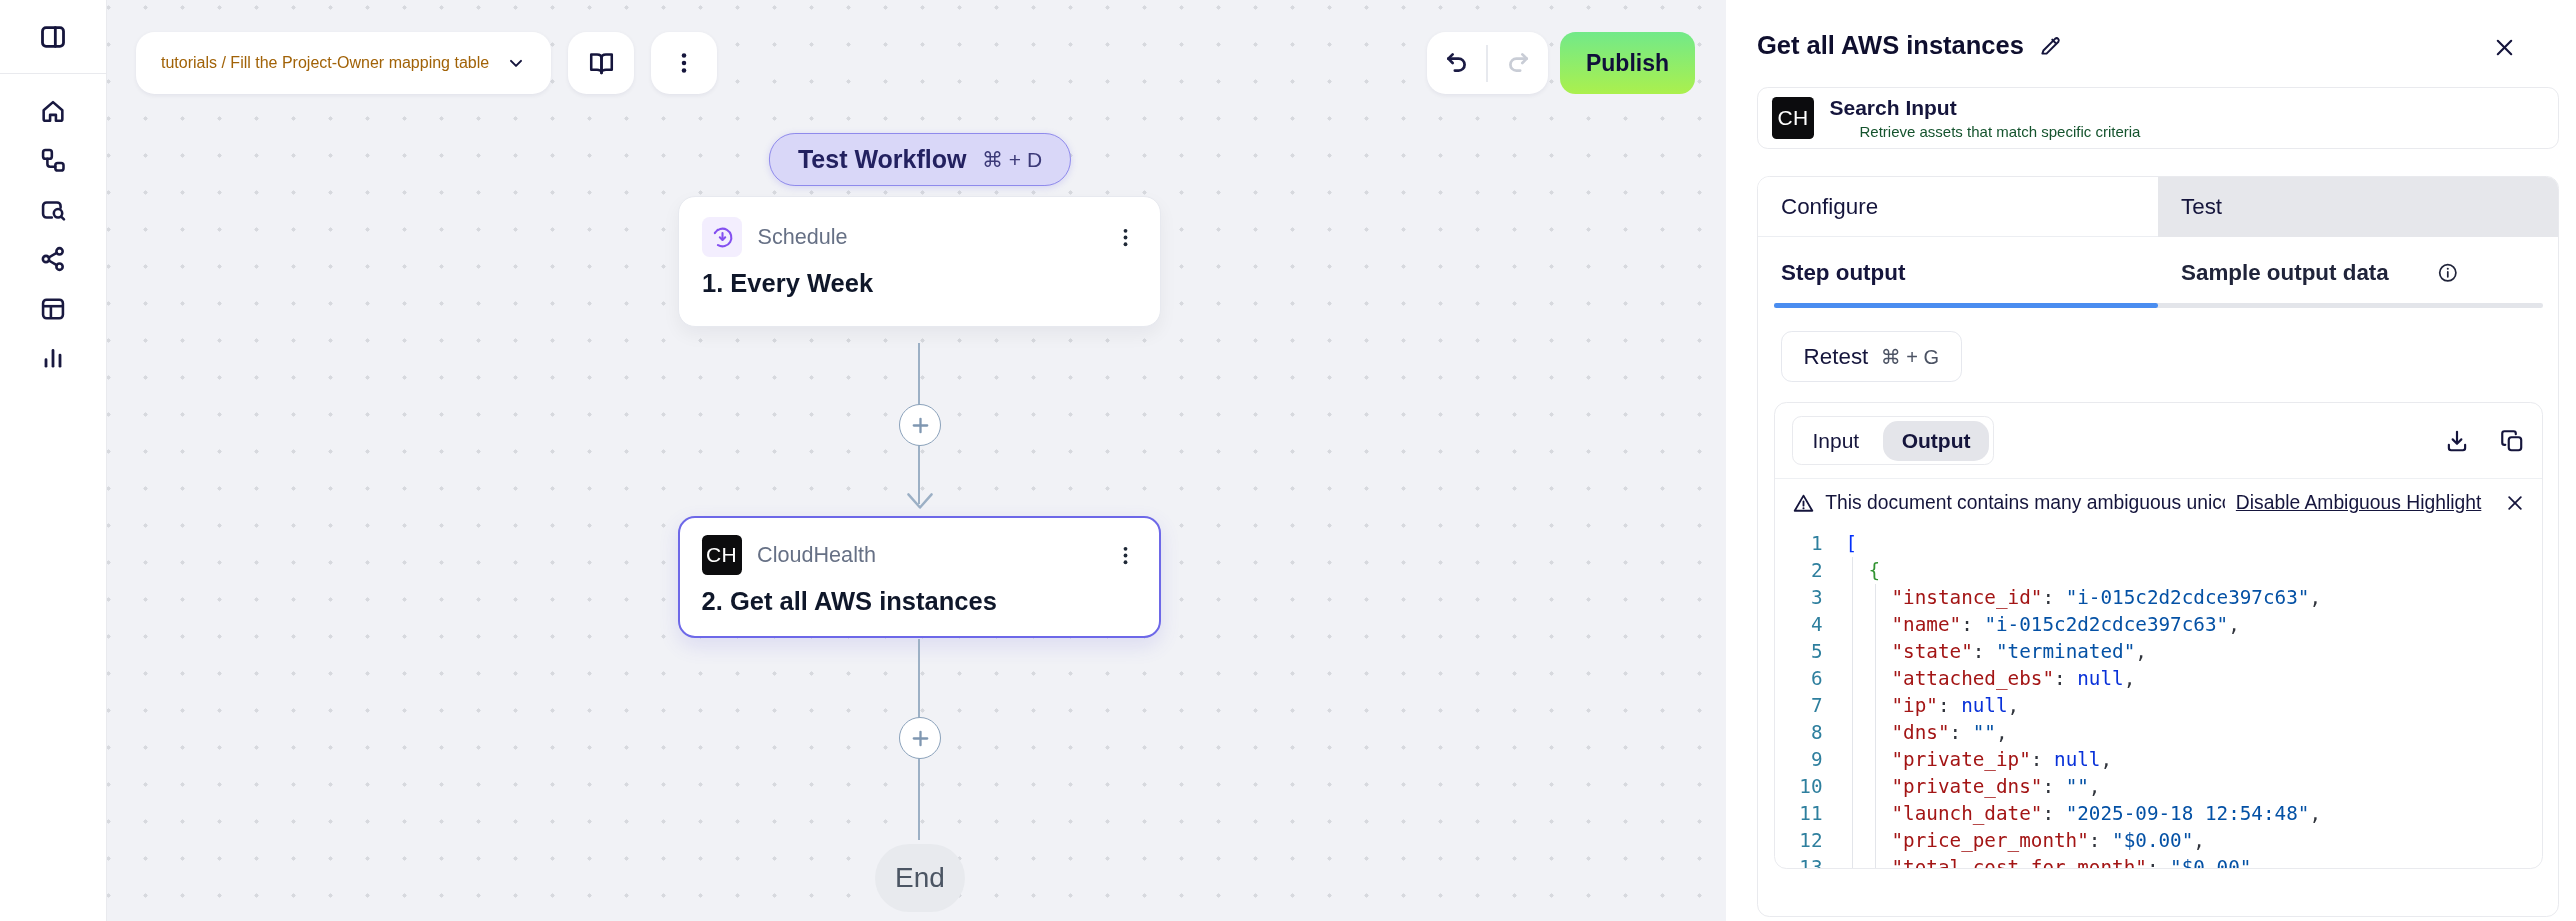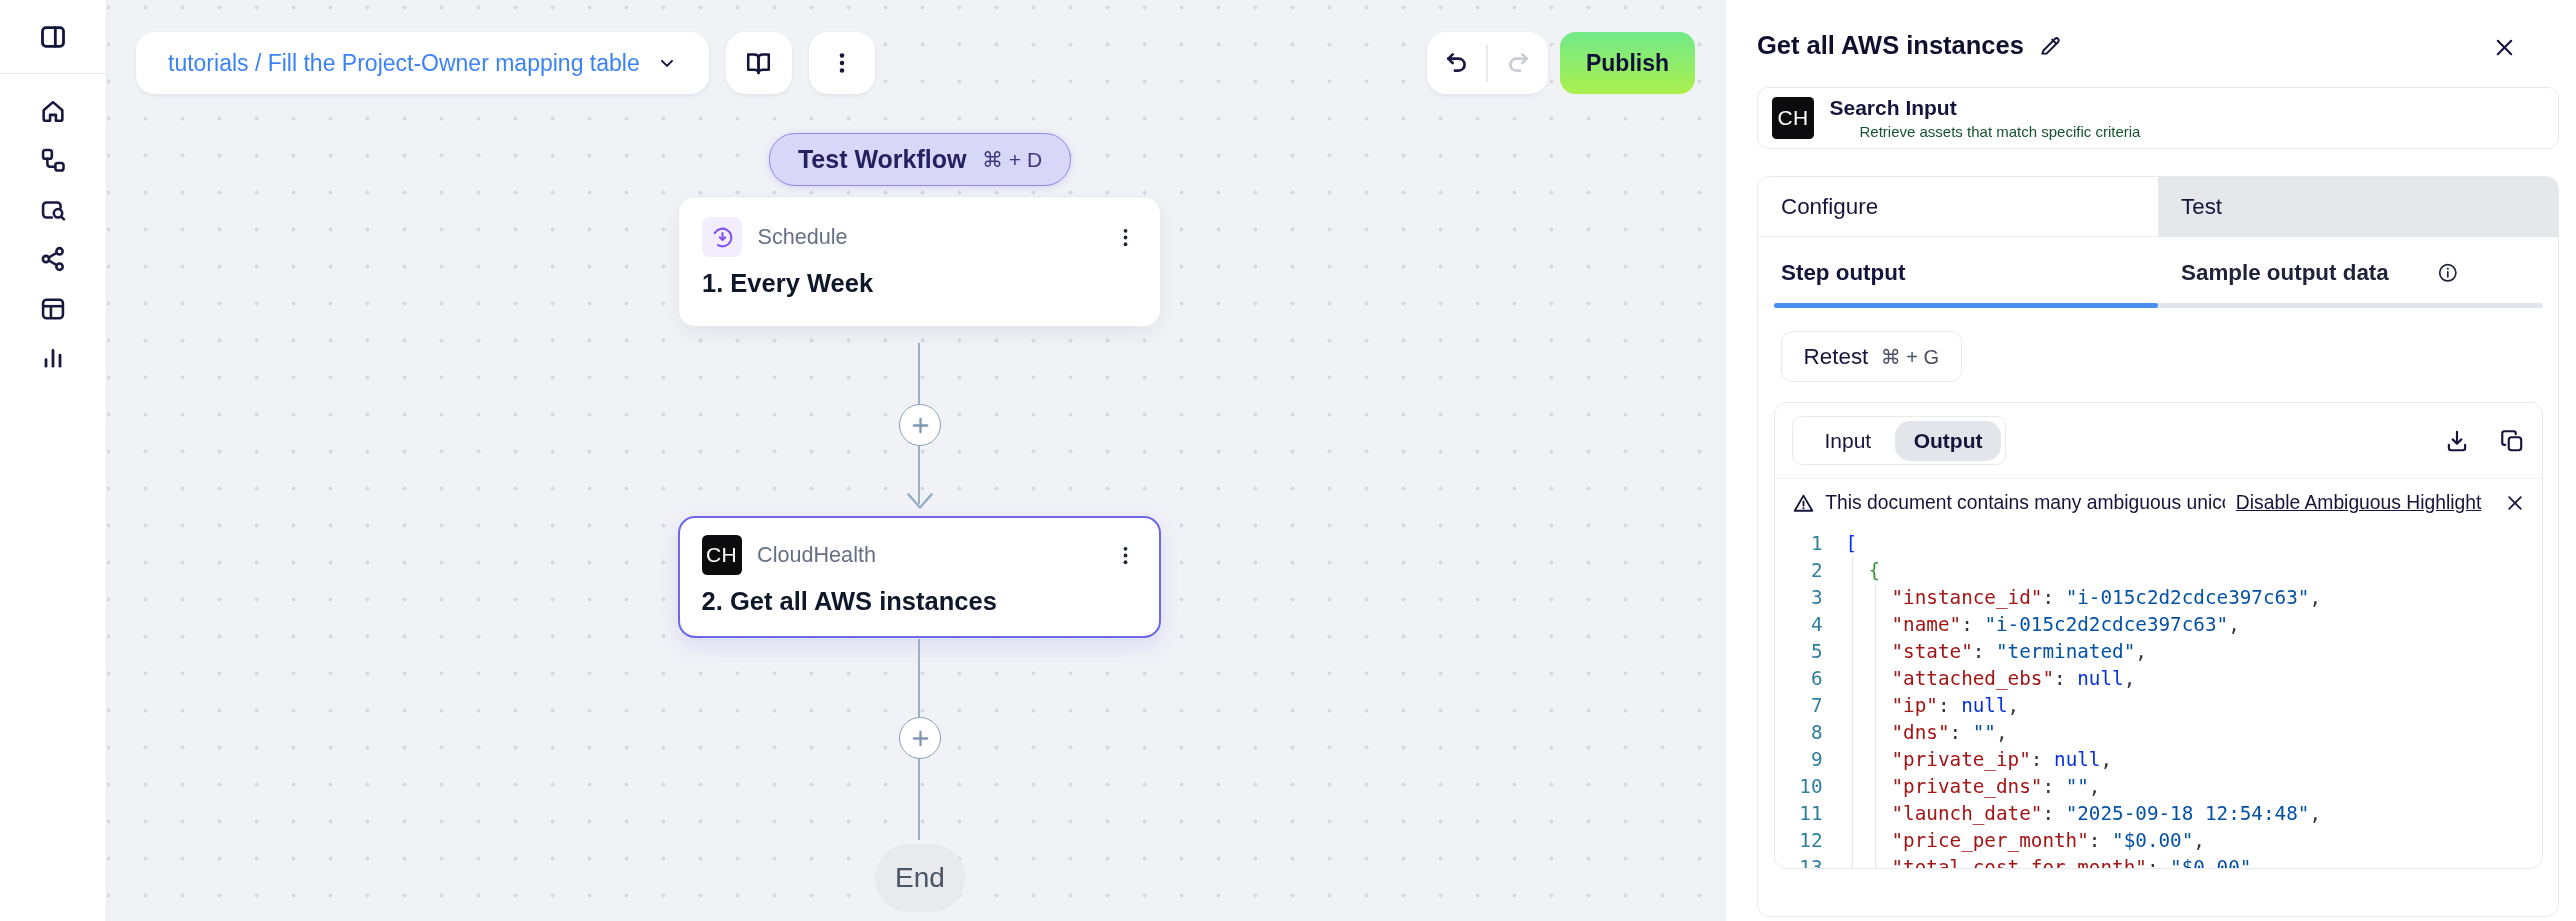--- a/index.html
+++ b/index.html
@@ -17,21 +17,21 @@
 
   
   .canvas { position:absolute; left:107px; top:0; width:1619px; height:922px;
     background-color:var(--canvas-bg,#f1f2f6);
     background-image:radial-gradient(circle, var(--dot,#d7d9de) 1.9px, transparent 2.2px);
     background-size:37px 37px; background-position:20px 26px; }
 
   .toolbar-left { position:absolute; top:32px; left:29px; display:flex; gap:17px; align-items:center; }
   .pill-btn { height:62px; background:#fff; border-radius:18.6px; box-shadow:0 1.5px 4.6px rgba(20,25,60,.06);
     display:flex; align-items:center; cursor:pointer; }
-  .breadcrumb { padding:0 32px; gap:17px; font-size:23px; font-weight:500; color:#3b82f6; }
+  .breadcrumb { padding:0 25px; gap:17px; font-size:16px; font-weight:500; color:#a16207; }
   .icon-btn { width:66px; justify-content:center; color:#15153c; }
 
   .toolbar-right { position:absolute; top:32px; right:31px; display:flex; gap:12.4px; align-items:center; }
   .undo-redo { width:121px; height:62px; background:#fff; border-radius:18.6px; box-shadow:0 1.5px 4.6px rgba(20,25,60,.06);
     display:flex; align-items:center; }
   .ur-half { width:60px; height:62px; display:flex; align-items:center; justify-content:center; cursor:pointer; }
   .ur-div { width:1.2px; height:37px; background:#e7e9ee; }
   .undo { color:#1b1b44; } .redo { color:#c9cdd6; }
   .publish-btn { height:62px; padding:0 26px; border-radius:15.5px; cursor:pointer;
     background:linear-gradient(180deg, var(--publish-top,#72e989), var(--publish-bottom,#abf04d));
@@ -103,21 +103,21 @@
   .status-label { font-size:24px; font-weight:600; color:#101828; }
   .status-time { margin-top:10.8px; font-size:20px; color:#98a2b3; }
   .retest-btn { height:51px; padding:0 21.6px; border:1.2px solid #e6e8ee; border-radius:10.8px; background:#fff;
     display:flex; align-items:center; gap:12.4px; cursor:pointer; }
   .retest-label { font-size:22.4px; font-weight:500; color:#15153c; }
   .retest-sc { font-size:20px; font-weight:500; color:#4b5263; }
 
   .output-card { margin:20px 15.5px 0 15.5px; height:467px; border:1.2px solid #e9eaee; border-radius:12.4px; overflow:hidden; position:relative; }
   .io-row { display:flex; justify-content:space-between; align-items:center; padding:13px 17px; }
   .segmented { display:flex; align-items:center; border:1.2px solid #e9eaee; border-radius:9.3px; height:49px; }
-  .seg { display:flex; align-items:center; justify-content:center; cursor:pointer; font-size:21px; color:#15153c;margin-left:12px; }
+  .seg { display:flex; align-items:center; justify-content:center; cursor:pointer; font-size:21px; color:#15153c; }
   .seg-input { padding:0 20px; font-weight:500; }
   .seg-output { margin:3.9px; height:40px; padding:0 18.6px; background:#e4e5ea; border-radius:15px; font-weight:600; }
   .io-icons { display:flex; gap:29px; color:#15153c; }
   .io-icons > div { cursor:pointer; }
   .io-divider { height:1.2px; background:#eef0f3; }
 
   .warn-row { height:48px; display:flex; align-items:center; gap:10.8px; padding:0 17px; }
   .warn-icon { color:#15153c; flex:none; }
   .warn-text { flex:1 1 auto; min-width:0; overflow:hidden; white-space:nowrap; font-size:19.3px; color:#15153c; }
   .warn-link { flex:none; font-size:19.3px; font-weight:500; color:#15153c; text-decoration:underline; white-space:nowrap; cursor:pointer; }

